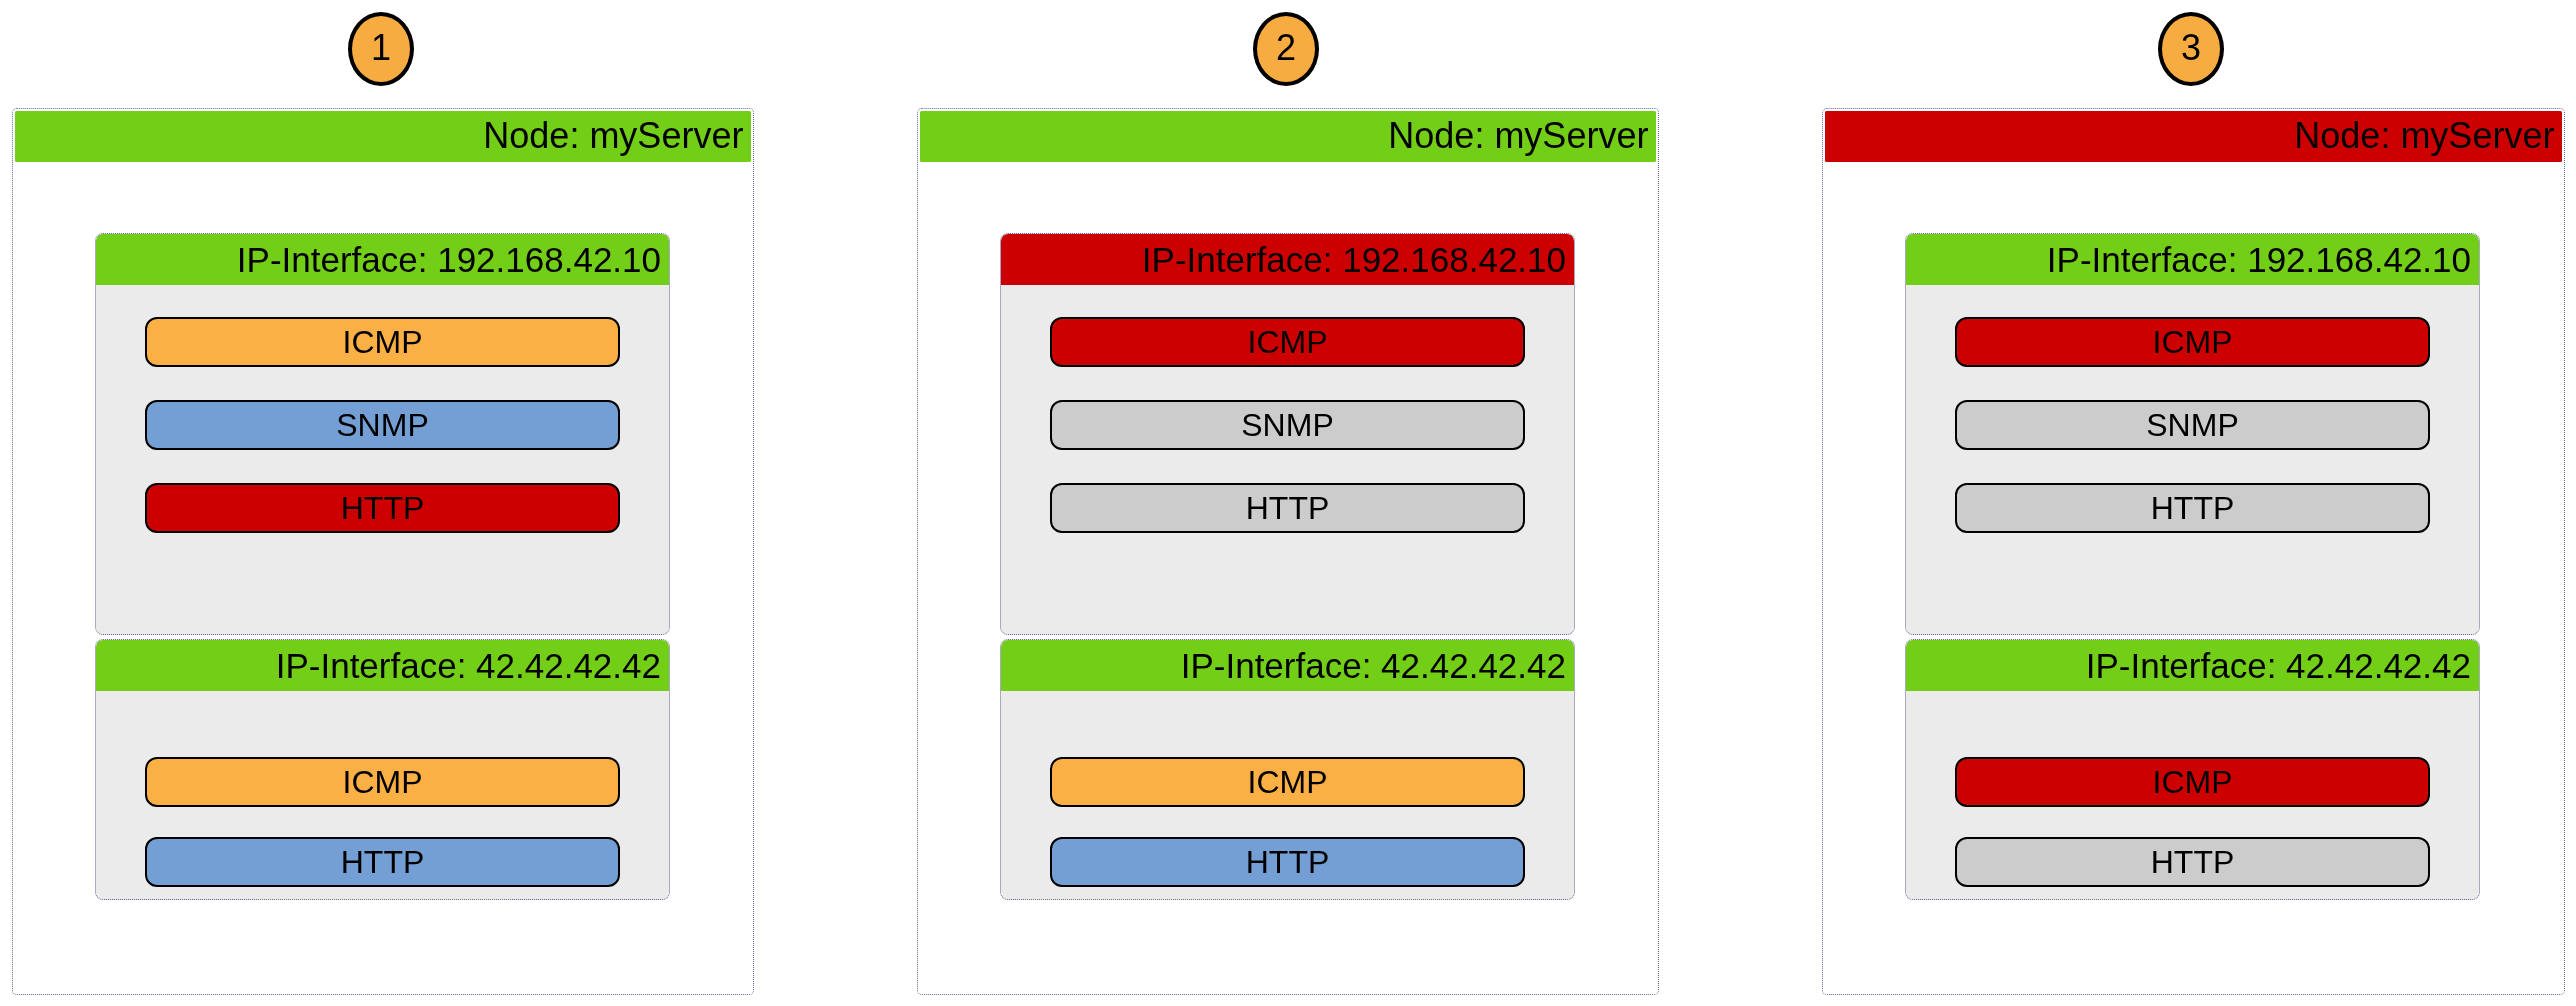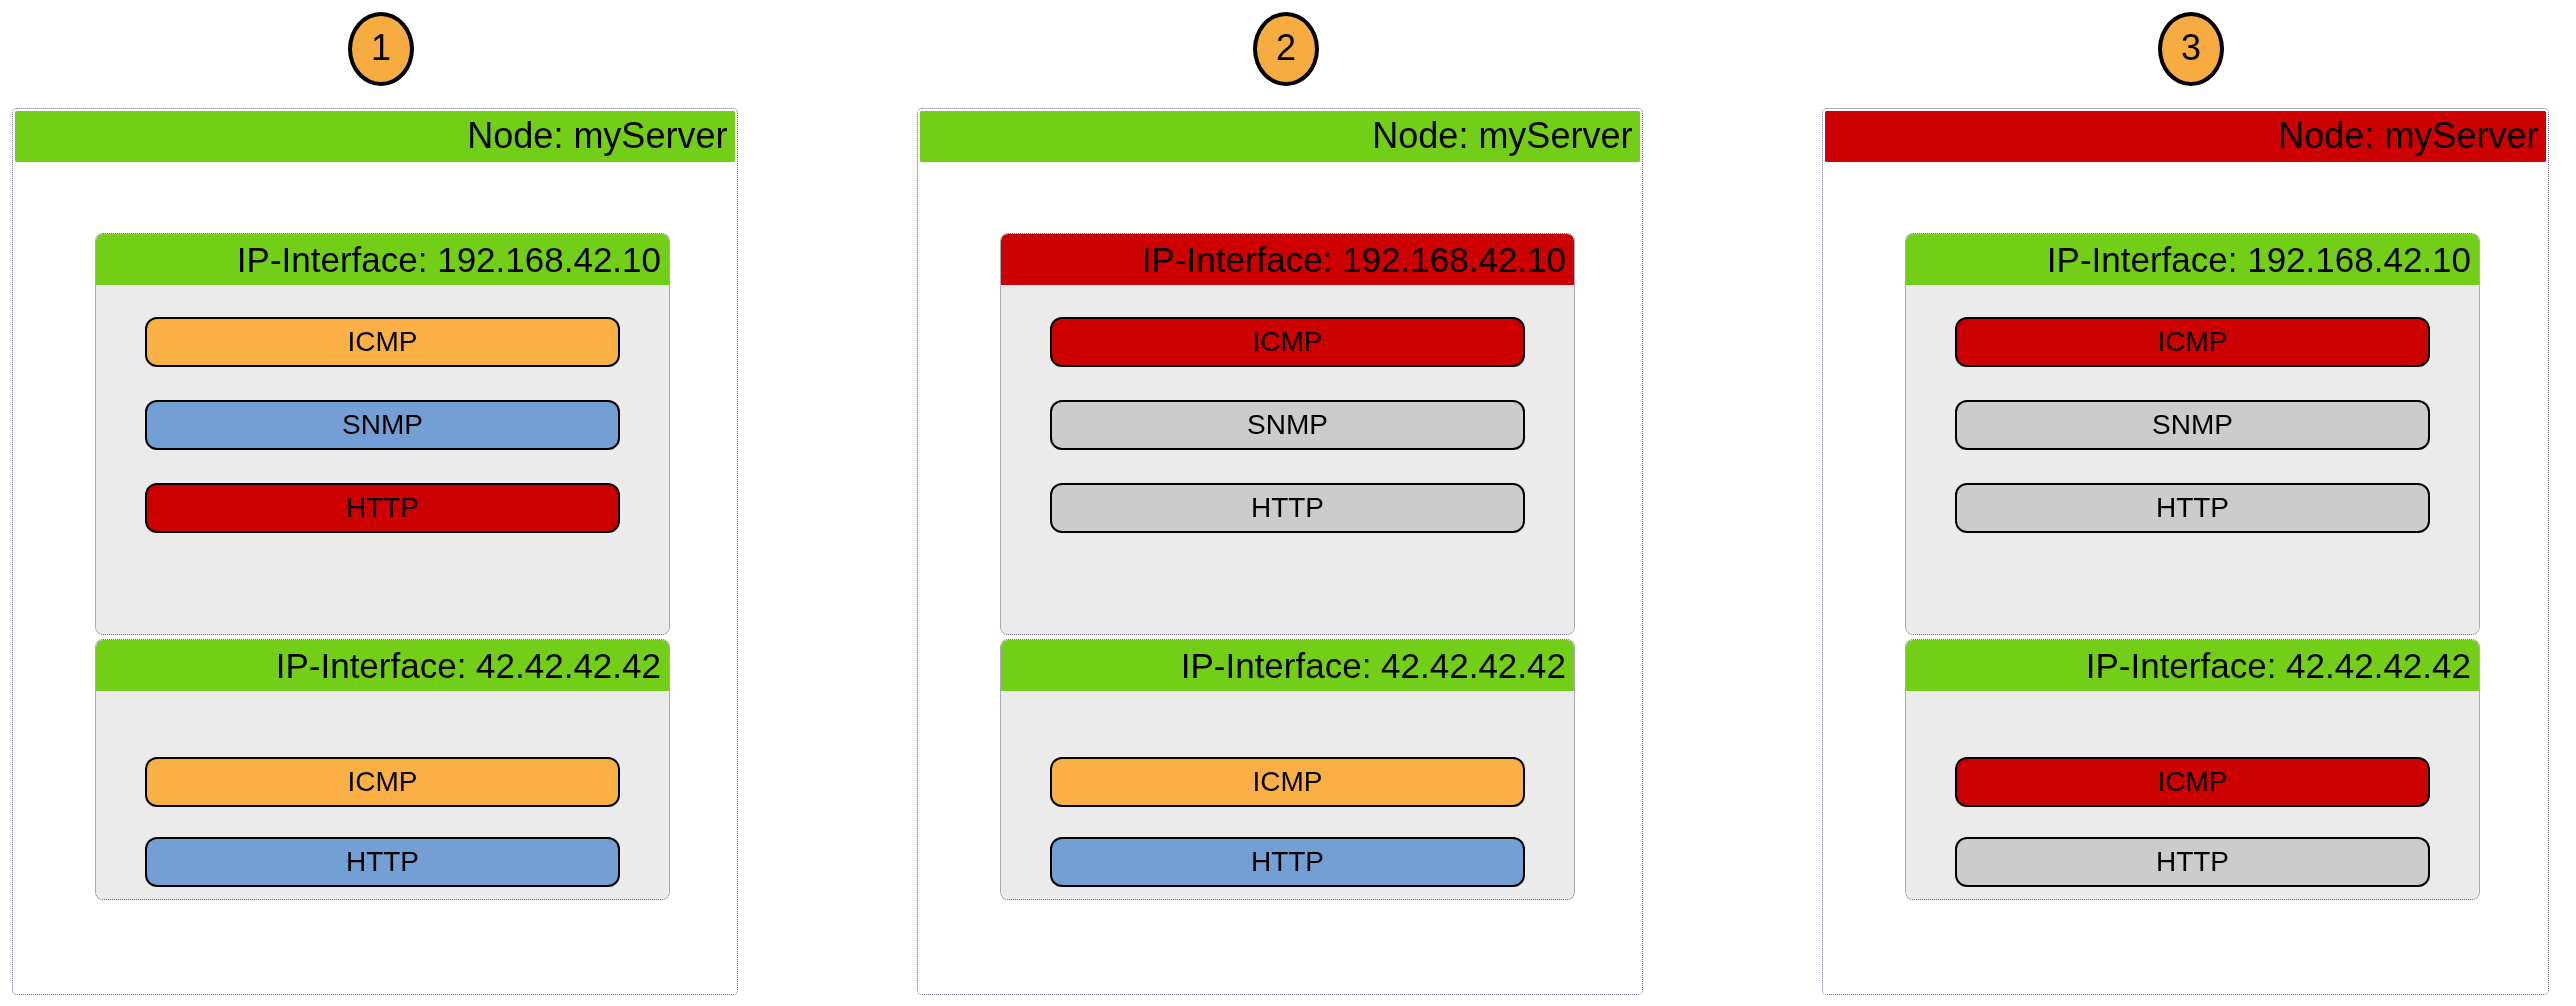--- a/index.html
+++ b/index.html
@@ -19,21 +19,21 @@
   .badge {
     position:absolute; top:12px; left:336px;
     width:66px; height:74px;
     border:4px solid #000; border-radius:50%;
     display:flex; align-items:center; justify-content:center;
     font-size:36px;
   }
   .badge span { transform:translateY(-0.8px); }
 
   .node {
-    position:absolute; top:108px; left:0; right:16px; height:887px;
+    position:absolute; top:108px; left:0; right:0; height:887px;
     background:#fff;
     border:1.6px dotted var(--dotted);
     border-radius:4.7px;
   }
   .bar {
     height:51px;
     display:flex; align-items:center; justify-content:flex-end;
     padding-right:8px;
     font-size:36px;
     white-space:nowrap; overflow:hidden;
@@ -55,21 +55,21 @@
     display:flex; flex-direction:column; align-items:center;
   }
   .iface-a .iface-body { padding-top:32px; gap:33px; }
   .iface-b .iface-body { padding-top:41px; gap:30px; }
 
   .proto {
     flex:none;
     width:475px; height:50px;
     border:2.4px solid #000; border-radius:12px;
     display:flex; align-items:center; justify-content:center;
-    font-size:28px;
+    font-size:32px;
   }
 </style>
 </head>
 <body>
 
 <div class="diagram d1">
   <div class="badge" style="background-color: rgb(247, 172, 66);">
     <span>1</span>
   </div>
   <div class="node">

